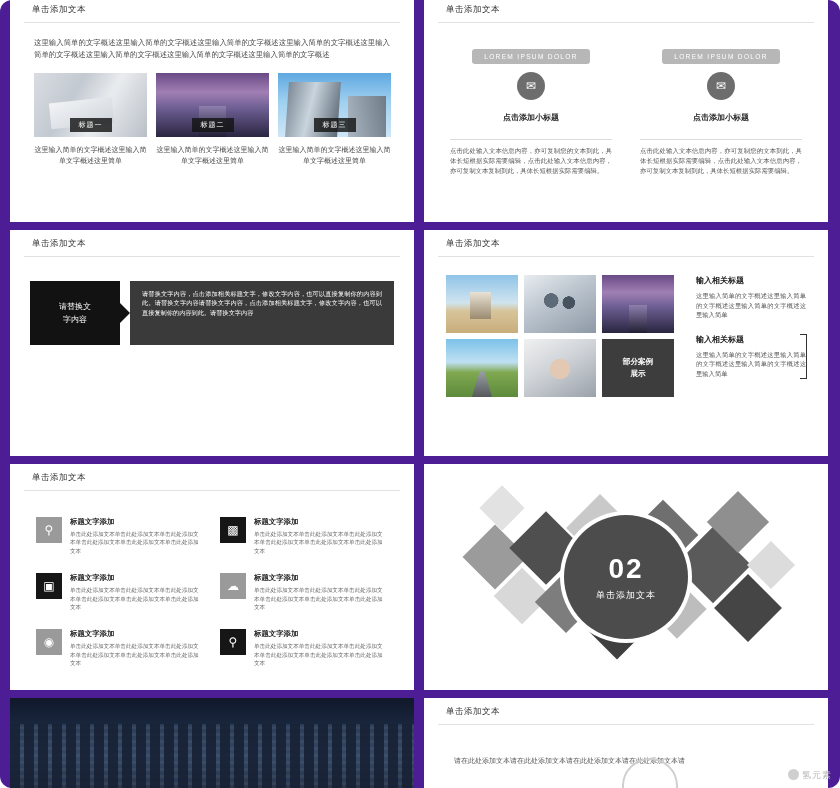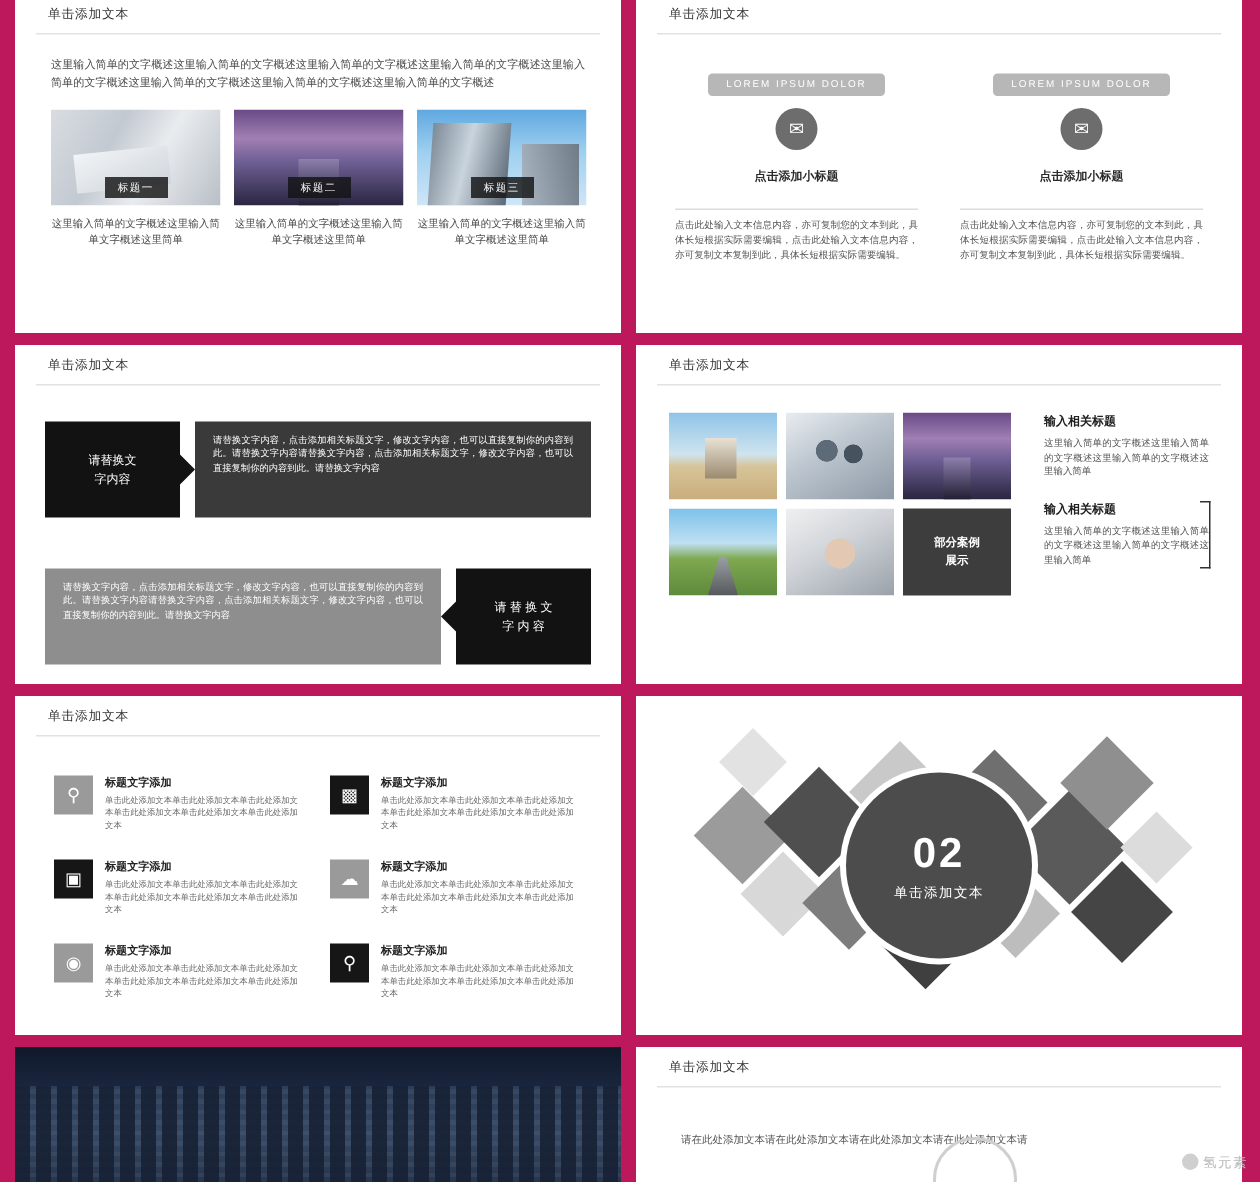--- a/index.html
+++ b/index.html
@@ -6,21 +6,22 @@
   html, body {
     margin: 0; padding: 0;
     width: 840px; height: 788px;
     background: #ffffff;
     font-family: "Liberation Sans", sans-serif;
     overflow: hidden;
   }
   .page {
     position: relative;
     width: 840px; height: 788px;
-    background: #be185d;
+    background: #4c1d95;
+    border-radius: 12px;
   }
   .slide {
     position: absolute;
     background: #ffffff;
     overflow: hidden;
   }
   
   .col-l { left: 10px; width: 404px; }
   .col-r { left: 424px; width: 404px; }
   .row1 { top: -4px; height: 226px; }
@@ -294,26 +295,20 @@
     <div class="slide-title">单击添加文本</div>
     <div class="title-rule"></div>
 
     <div class="s3-row r1">
       <div class="s3-badge black left" style="white-space: pre-line;">请替换文
 字内容</div>
       <div class="s3-arrow r"></div>
       <div class="s3-bar dark">请替换文字内容，点击添加相关标题文字，修改文字内容，也可以直接复制你的内容到此。请替换文字内容请替换文字内容，点击添加相关标题文字，修改文字内容，也可以直接复制你的内容到此。请替换文字内容</div>
     </div>
 
-    <div class="s3-row r2">
-      <div class="s3-bar grey">请替换文字内容，点击添加相关标题文字，修改文字内容，也可以直接复制你的内容到此。请替换文字内容请替换文字内容，点击添加相关标题文字，修改文字内容，也可以直接复制你的内容到此。请替换文字内容</div>
-      <div class="s3-arrow l"></div>
-      <div class="s3-badge black right" style="white-space: pre-line;">请 替 换 文
-字 内 容</div>
-    </div>
   </div>
 
   <div class="slide col-r row2">
     <div class="slide-title">单击添加文本</div>
     <div class="title-rule"></div>
     <div class="s4-wrap">
       <div class="s4-grid">
         <div class="s4-cell">
             <div class="ph ph-beach"></div>
           </div>

